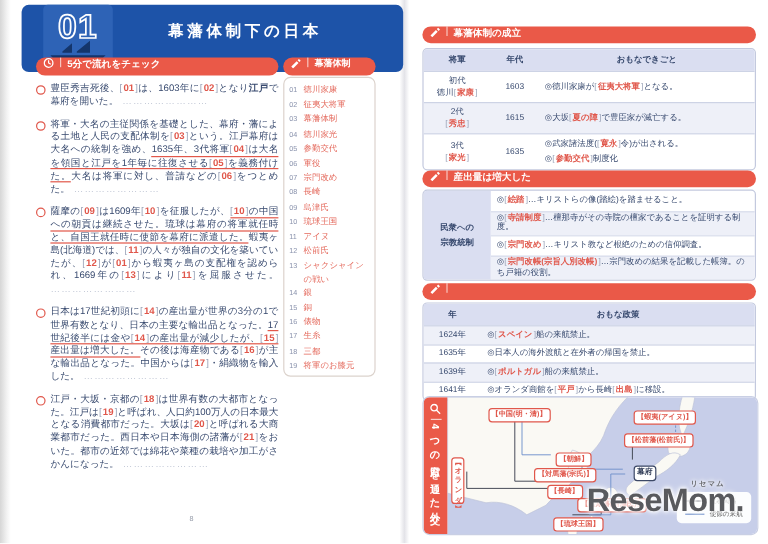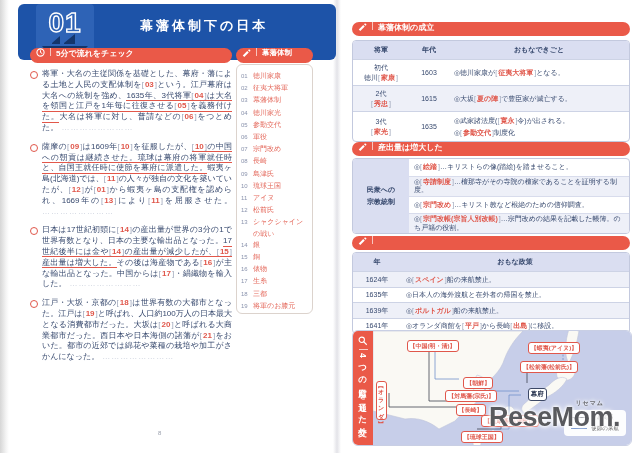--- a/index.html
+++ b/index.html
@@ -125,20 +125,21 @@
   <div class="check-bar redbar">
     <svg width="9" height="9" viewBox="0 0 10 10">
       <circle cx="5" cy="5" r="4" fill="none" stroke="#fff" stroke-width="1.2"></circle>
       <path d="M5,2.5 V5 L7,6.2" fill="none" stroke="#fff" stroke-width="1.1"></path>
     </svg>
     <span class="vdiv"></span>
     <span>5分で流れをチェック</span>
   </div>
 
   <div id="paragraphs">
+      <div class="para"><span class="pbullet"></span><span class="ptext">豊臣秀吉死後、<span class="bk">[<span class="bkt">01</span>]</span>は、1603年に<span class="bk">[<span class="bkt">02</span>]</span>となり<b>江戸</b>で幕府を開いた。</span></div>
       <div class="para"><span class="pbullet"></span><span class="ptext">将軍・大名の主従関係を基礎とした、幕府・藩による土地と人民の支配体制を<span class="bk">[<span class="bkt">03</span>]</span>という。江戸幕府は大名への統制を強め、<span class="ul">1635年、3代将軍<span class="bk">[<span class="bkt">04</span>]</span>は大名を領国と江戸を1年毎に往復させる<span class="bk">[<span class="bkt">05</span>]</span>を義務付けた。</span>大名は将軍に対し、普請などの<span class="bk">[<span class="bkt">06</span>]</span>をつとめた。</span></div>
       <div class="para"><span class="pbullet"></span><span class="ptext">薩摩の<span class="bk">[<span class="bkt">09</span>]</span>は1609年<span class="bk">[<span class="bkt">10</span>]</span>を征服したが、<span class="ul"><span class="bk">[<span class="bkt">10</span>]</span>の中国への朝貢は継続させた。琉球は幕府の将軍就任時と、自国王就任時に使節を幕府に派遣した。</span>蝦夷ヶ島(北海道)では、<span class="bk">[<span class="bkt">11</span>]</span>の人々が独自の文化を築いていたが、<span class="bk">[<span class="bkt">12</span>]</span>が<span class="bk">[<span class="bkt">01</span>]</span>から蝦夷ヶ島の支配権を認められ、1669年の<span class="bk">[<span class="bkt">13</span>]</span>により<span class="bk">[<span class="bkt">11</span>]</span>を屈服させた。</span></div>
       <div class="para"><span class="pbullet"></span><span class="ptext">日本は17世紀初頭に<span class="bk">[<span class="bkt">14</span>]</span>の産出量が世界の3分の1で世界有数となり、日本の主要な輸出品となった。<span class="ul">17世紀後半には金や<span class="bk">[<span class="bkt">14</span>]</span>の産出量が減少したが、<span class="bk">[<span class="bkt">15</span>]</span>産出量は増大した。</span>その後は海産物である<span class="bk">[<span class="bkt">16</span>]</span>が主な輸出品となった。中国からは<span class="bk">[<span class="bkt">17</span>]</span>・絹織物を輸入した。</span></div>
       <div class="para"><span class="pbullet"></span><span class="ptext">江戸・大坂・京都の<span class="bk">[<span class="bkt">18</span>]</span>は世界有数の大都市となった。江戸は<span class="bk">[<span class="bkt">19</span>]</span>と呼ばれ、人口約100万人の日本最大となる消費都市だった。大坂は<span class="bk">[<span class="bkt">20</span>]</span>と呼ばれる大商業都市だった。西日本や日本海側の諸藩が<span class="bk">[<span class="bkt">21</span>]</span>をおいた。都市の近郊では綿花や菜種の栽培や加工がさかんになった。</span></div>
     </div>
 
   <aside class="terms">
     <div class="terms-head redbar">
       <svg width="9" height="9" viewBox="0 0 12 12">
         <path d="M1,10 L7,4 L9,6 L3,12 Z M8,3 L10,5 L11.5,3.5 L9.5,1.5 Z" fill="#fff"></path>

